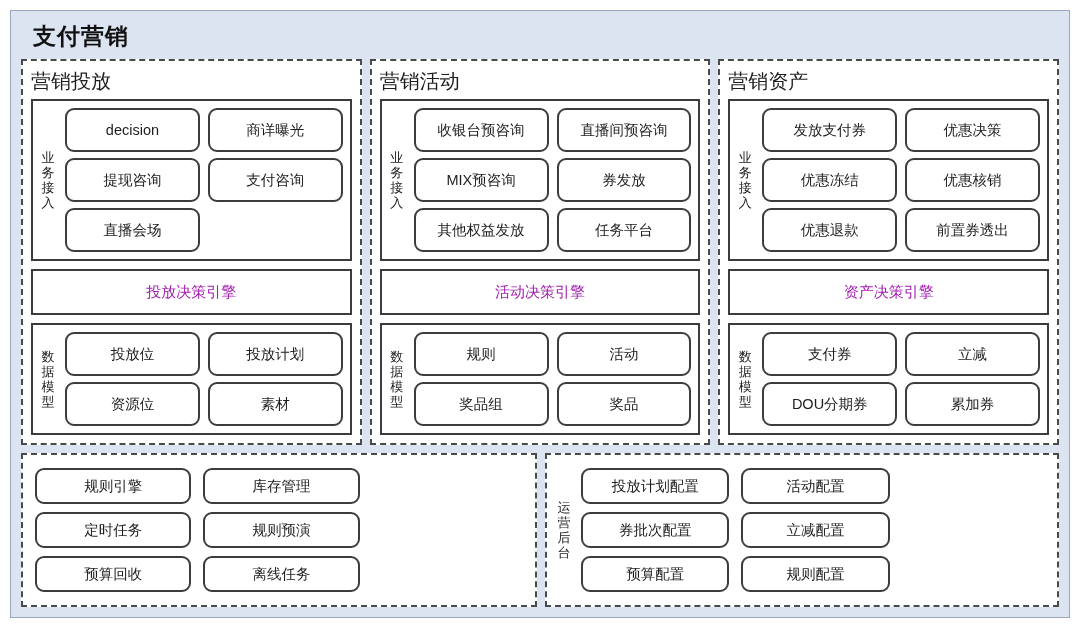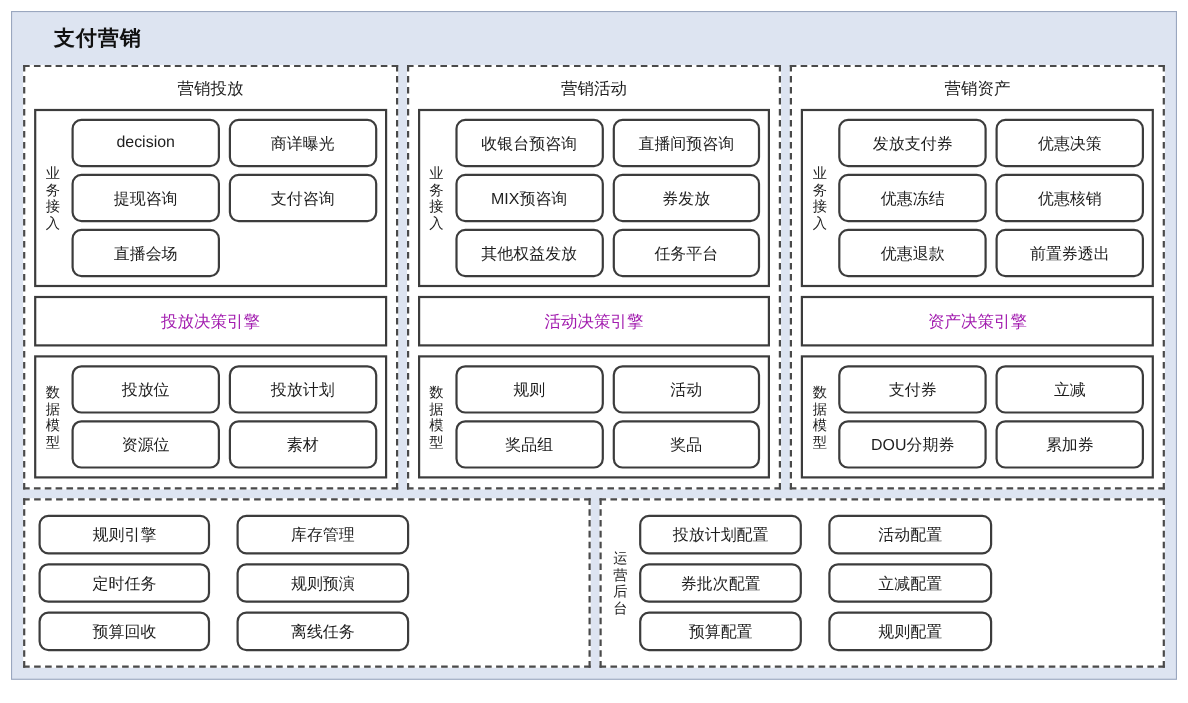--- a/index.html
+++ b/index.html
@@ -16,45 +16,44 @@
   }
   .outer-panel{
     width:100%;height:100%;
     box-sizing:border-box;
     background:#dde4f1;
     border:1px solid #9aa7bf;
     padding:8px 10px 10px 10px;
     display:flex;flex-direction:column;
   }
   .app-title{
-    font-size:19px;
+    font-size:23px;
     font-weight:bold;
     letter-spacing:1px;
     color:#111111;
     line-height:30px;
-    margin:2px 0 8px 28px;
+    margin:2px 0 8px 12px;
   }
 
   
   .columns{
     display:flex;
     gap:8px;
     margin-bottom:8px;
   }
   .column{
     flex:1;
     box-sizing:border-box;
     border:2px dashed #4a4a4a;
     background:#ffffff;
     padding:6px 8px 8px 8px;
     display:flex;flex-direction:column;
   }
   .column-title{
-    text-align:center;
-    font-size:15px;
+    font-size:20px;
     color:#1d1d1d;
     line-height:22px;
     padding:3px 0 7px 0;
   }
   .grp{
     border:2px solid #3c3c3c;
     background:#ffffff;
     display:flex;
     align-items:stretch;
     padding:7px 7px 7px 4px;
@@ -123,21 +122,21 @@
     padding:8px 10px 8px 6px;
     display:flex;
     align-items:stretch;
   }
   .bpanel.left{flex:0 0 516px;}
   .bpanel.right{flex:1;}
   .bcells{
     flex:1;
     display:flex;
     flex-wrap:wrap;
-    gap:8px 24px;
+    gap:8px 12px;
     padding-left:6px;
     align-content:center;
   }
   .bcell{
     box-sizing:border-box;
     flex:0 0 calc(33.333% - 7px);
     border:2px solid #3c3c3c;
     border-radius:9px;
     background:#ffffff;
     height:36px;

